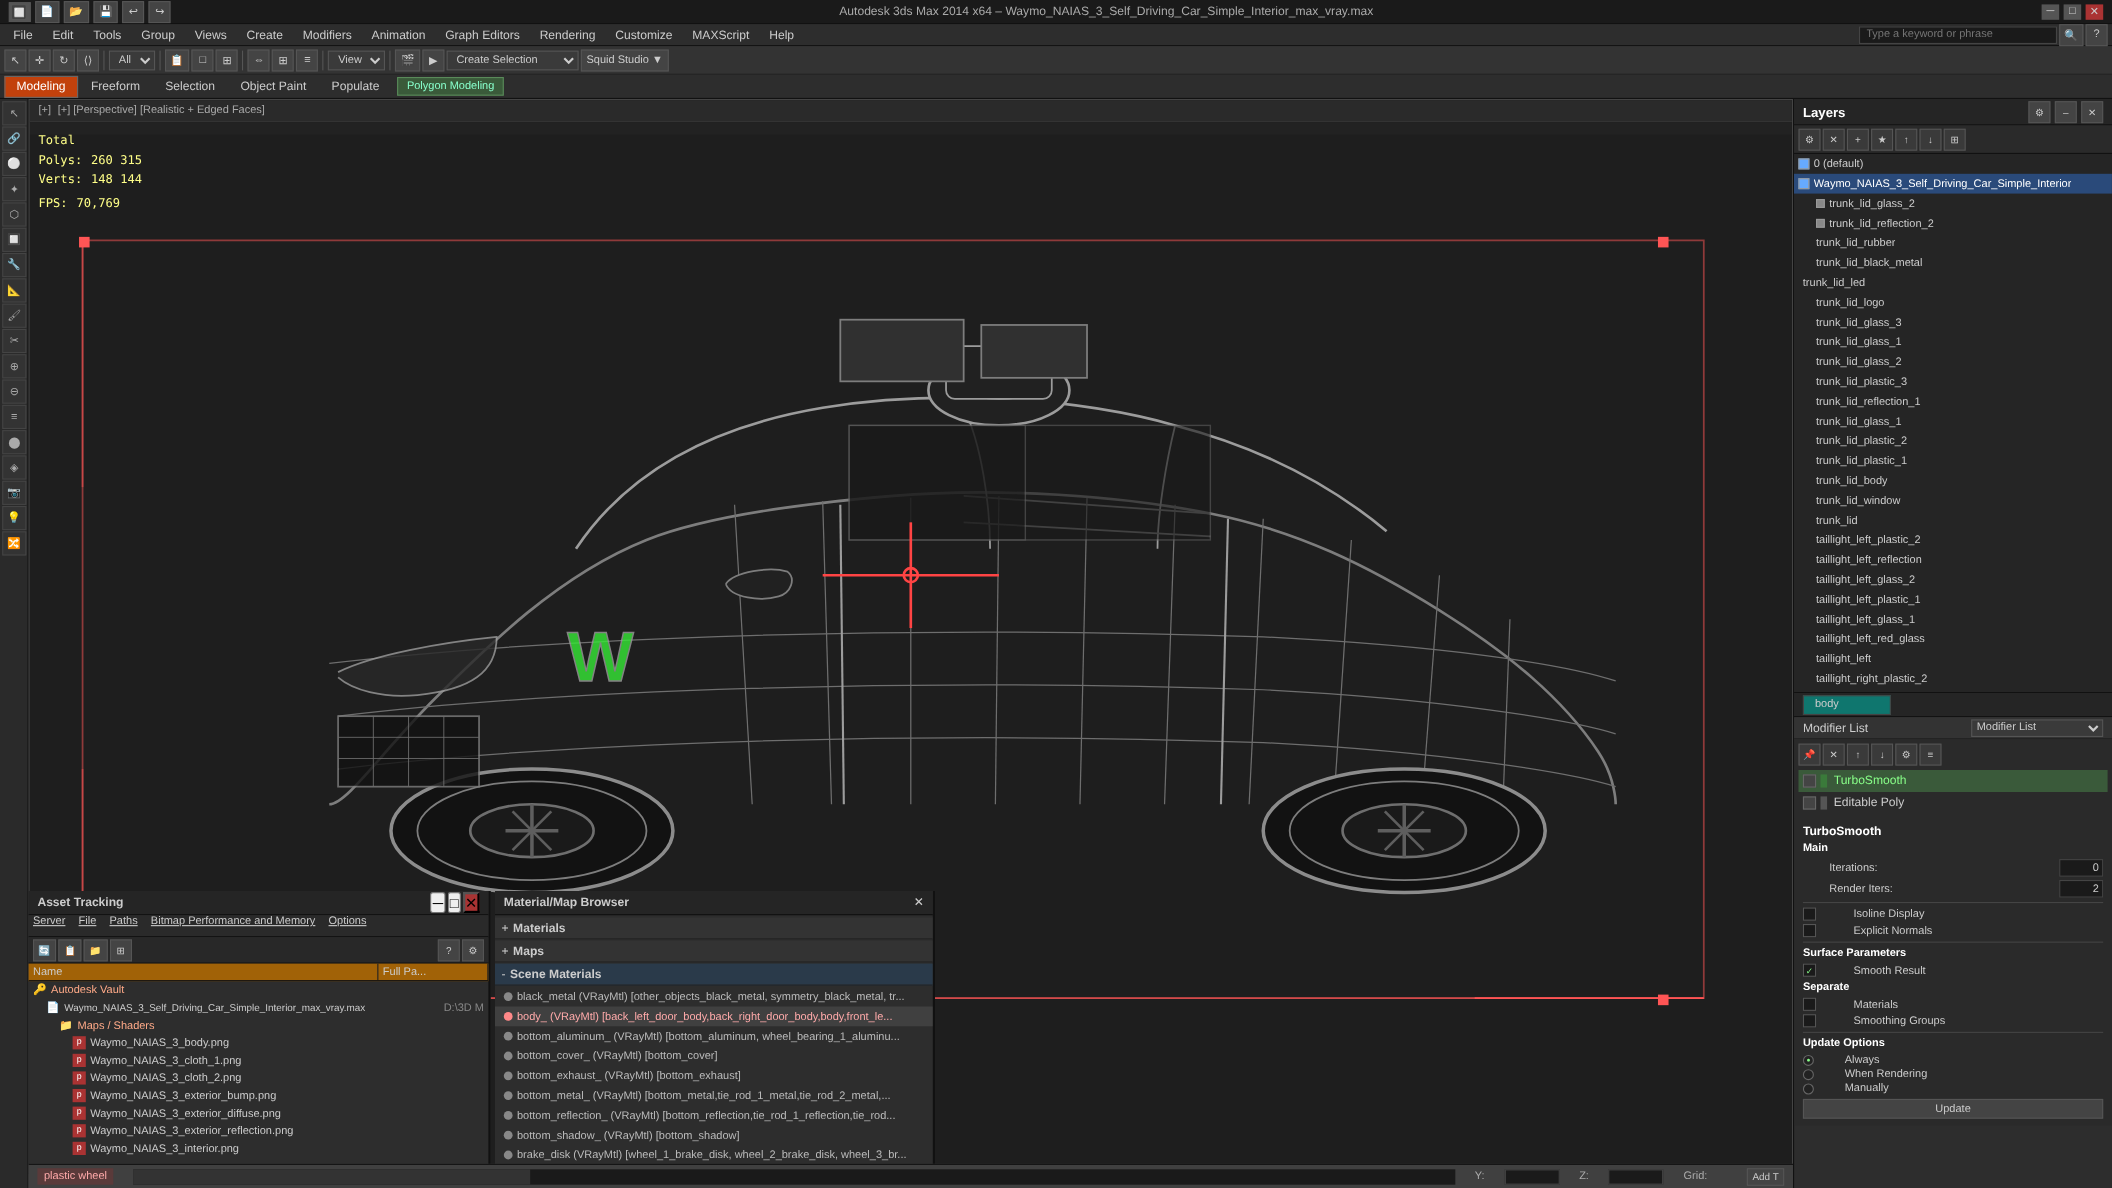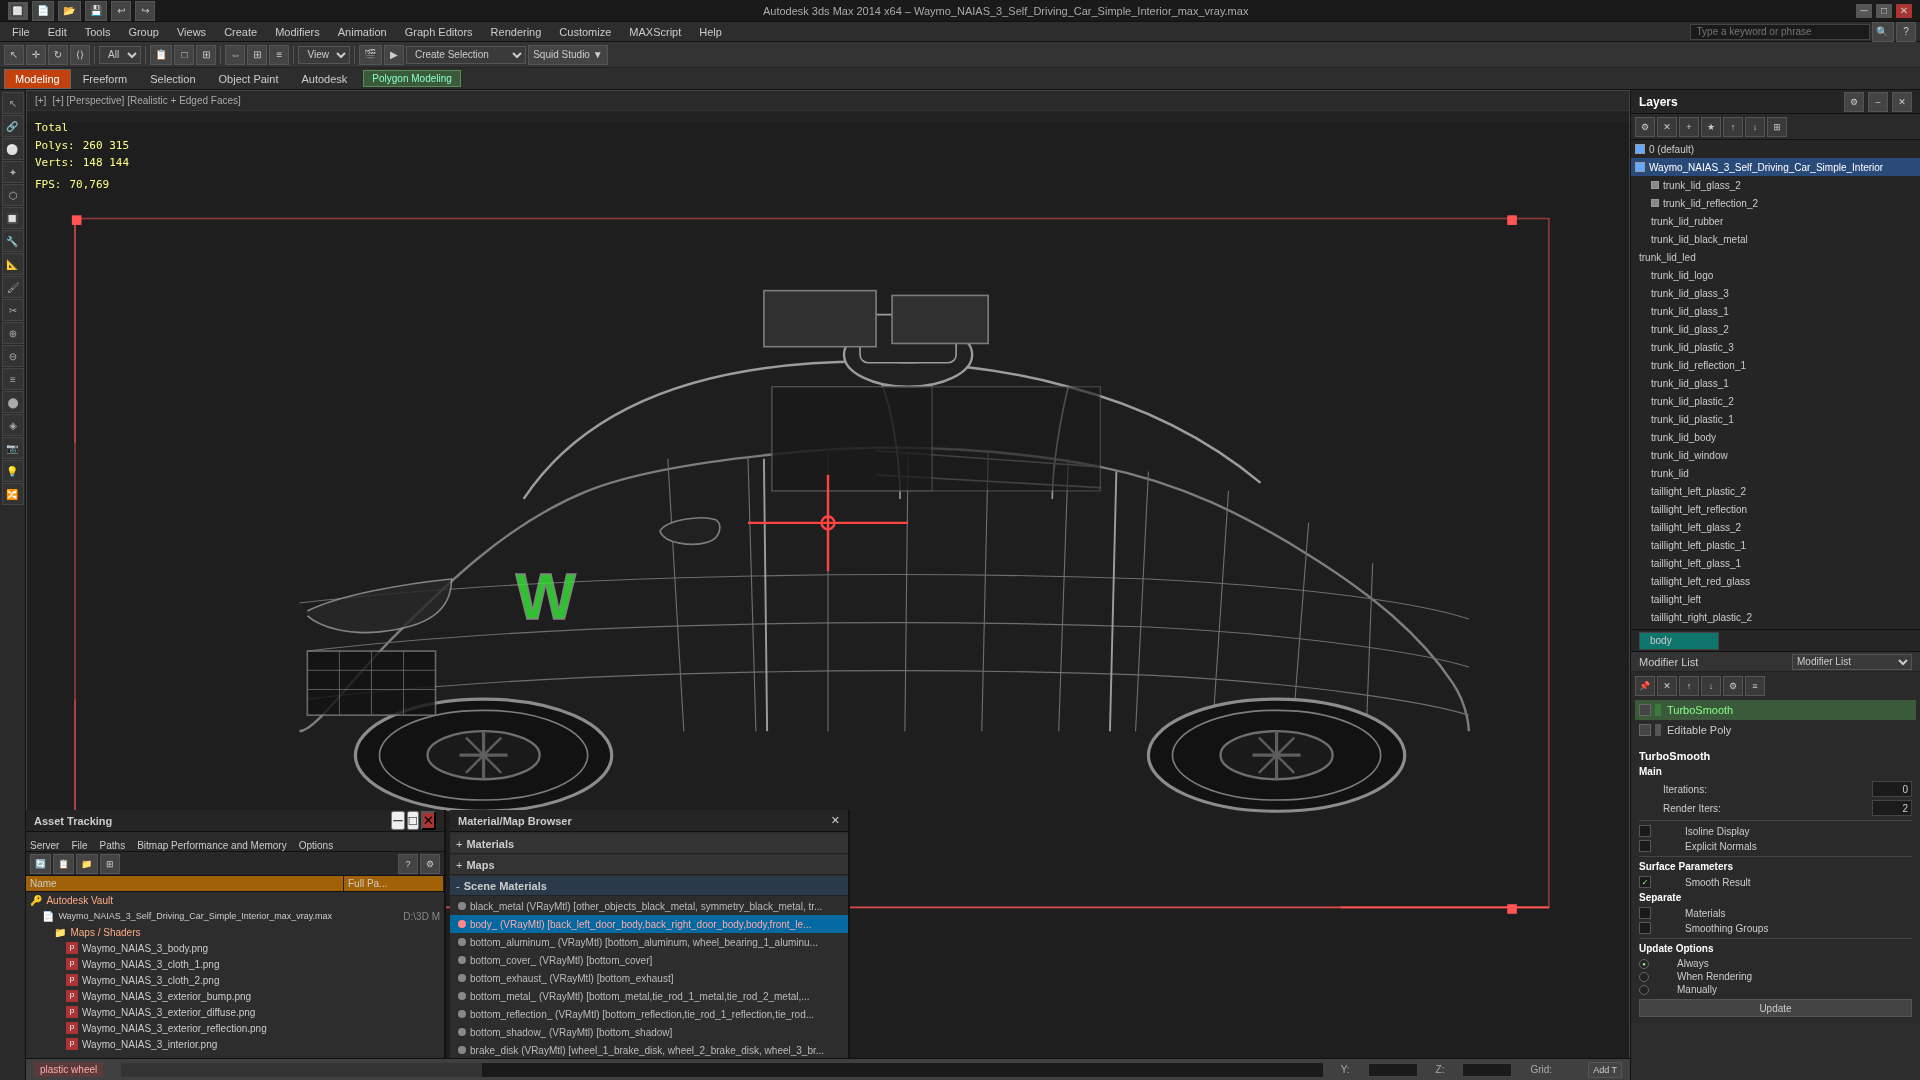--- a/index.html
+++ b/index.html
@@ -86,21 +86,21 @@
     .radio-btn { width: 10px; height: 10px; border-radius: 50%; border: 1px solid #666; background: #222; display: flex; align-items: center; justify-content: center; cursor: pointer; }
     .radio-btn.selected::after { content: '●'; font-size: 6px; color: #8f8; }
     .update-btn { background: #444; border: 1px solid #555; color: #ccc; height: 18px; font-size: 10px; padding: 0 8px; cursor: pointer; display: block; width: 100%; margin-top: 4px; }
     .separator-line { height: 1px; background: #444; margin: 4px 0; }
 
     
     #asset-panel { width: 430px; background: #2d2d2d; border-right: 2px solid #111; display: flex; flex-direction: column; position: absolute; bottom: 0; left: 26px; width: 420px; height: 270px; }
     #asset-header { background: #252525; height: 22px; display: flex; align-items: center; justify-content: space-between; padding: 0 8px; border-bottom: 1px solid #111; }
     #asset-header .title { color: #ccc; font-size: 11px; font-weight: bold; }
     #asset-header .win-btns { display: flex; gap: 2px; }
-    #asset-menu { background: #2a2a2a; height: 20px; display: flex; align-items: flex-end; padding: 0 4px; gap: 12px; border-bottom: 1px solid #111; }
+    #asset-menu { background: #2a2a2a; height: 20px; display: flex; align-items: flex-start; padding: 0 4px; gap: 12px; border-bottom: 1px solid #111; text-decoration: underline; }
     .asset-menu-item { color: #ccc; font-size: 10px; cursor: pointer; }
     #asset-toolbar { background: #282828; height: 24px; display: flex; align-items: center; padding: 0 4px; gap: 2px; border-bottom: 1px solid #111; justify-content: space-between; }
     #asset-columns { display: flex; height: 16px; background: #a16207; border-bottom: 1px solid #111; font-size: 10px; color: #ccc; }
     .asset-col-header { padding: 0 4px; display: flex; align-items: center; border-right: 1px solid #222; }
     #asset-list { flex: 1; overflow-y: auto; }
     #asset-list::-webkit-scrollbar { width: 6px; }
     #asset-list::-webkit-scrollbar-thumb { background: #555; }
     .asset-item { height: 16px; display: flex; align-items: center; padding: 0 4px; font-size: 10px; color: #ccc; cursor: pointer; }
     .asset-item .name { flex: 1; }
     .asset-item .path { color: #888; }
@@ -113,21 +113,21 @@
     #material-header { background: #252525; height: 22px; display: flex; align-items: center; justify-content: space-between; padding: 0 8px; border-bottom: 1px solid #111; }
     #material-header .title { color: #ccc; font-size: 11px; font-weight: bold; }
     #material-search { background: #1a1a1a; border: 1px solid #444; color: #ccc; height: 18px; font-size: 10px; padding: 0 6px; width: 100%; margin: 3px 6px; }
     #material-tree { flex: 1; overflow-y: auto; padding: 2px 0; }
     #material-tree::-webkit-scrollbar { width: 6px; }
     #material-tree::-webkit-scrollbar-thumb { background: #555; }
     .mtl-section { cursor: pointer; }
     .mtl-section-header { height: 20px; display: flex; align-items: center; padding: 0 6px; gap: 4px; background: #333; border-bottom: 1px solid #222; margin-bottom: 1px; }
     .mtl-section-label { color: #ccc; font-size: 11px; font-weight: bold; }
     .mtl-item { height: 18px; display: flex; align-items: center; padding: 0 8px; gap: 4px; font-size: 10px; color: #bbb; cursor: pointer; }
-    .mtl-item.highlighted { background: #0369a1; color: #faa; }
+    .mtl-item.highlighted { background: #404040; color: #faa; }
     .mtl-bullet { width: 8px; height: 8px; background: #6af; border-radius: 50%; flex-shrink: 0; }
     .mtl-name { flex: 1; white-space: nowrap; overflow: hidden; text-overflow: ellipsis; }
 
     
     #car-svg-container { position: absolute; top: 0; left: 0; width: 100%; height: 100%; }
 
     
     .mod-toolbar-icon { width: 20px; height: 20px; background: #3a3a3a; border: 1px solid #555; display: flex; align-items: center; justify-content: center; cursor: pointer; font-size: 9px; color: #ccc; }
 
     
@@ -202,21 +202,21 @@
   </select>
   <div class="tb-btn" style="width:80px;">Squid Studio ▼</div>
   <div style="flex:1"></div>
 </div>
 
 <div id="modeling-bar">
   <div class="mod-tab active">Modeling</div>
   <div class="mod-tab">Freeform</div>
   <div class="mod-tab">Selection</div>
   <div class="mod-tab">Object Paint</div>
-  <div class="mod-tab">Autodesk</div>
+  <div class="mod-tab">Populate</div>
   <div id="poly-modeling-label">Polygon Modeling</div>
 </div>
 
 <div id="main-layout">
 
   <div id="left-sidebar">
     <div class="side-icon">↖</div>
     <div class="side-icon">🔗</div>
     <div class="side-icon">⚪</div>
     <div class="side-icon">✦</div>

